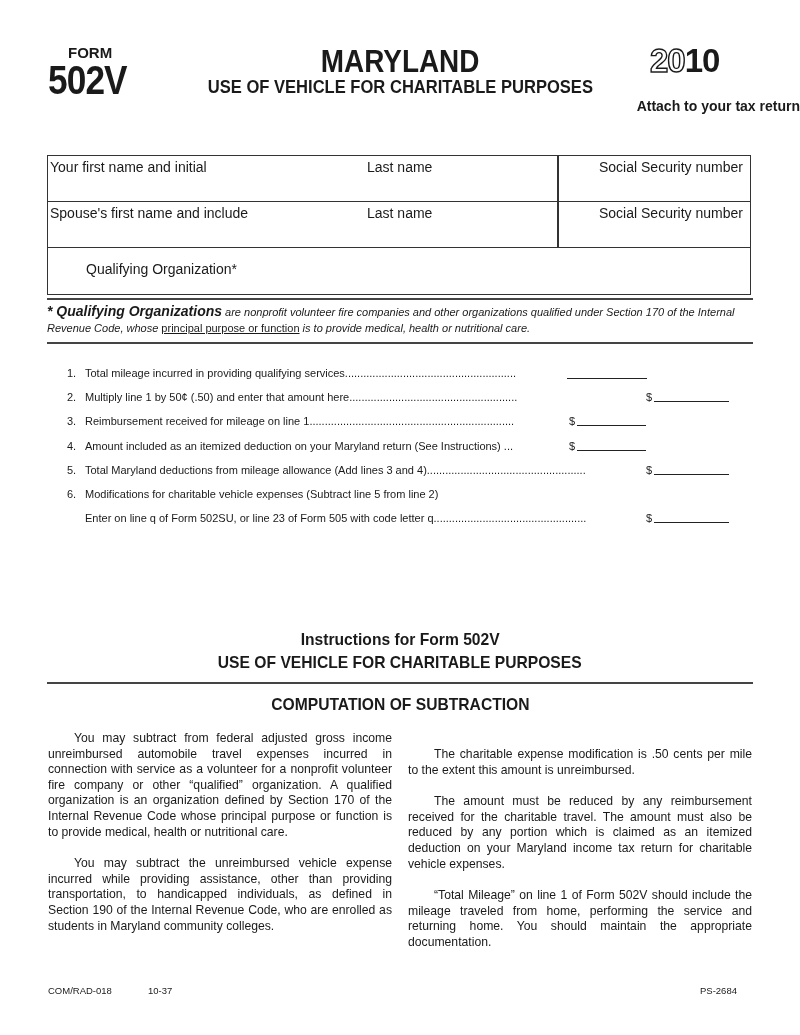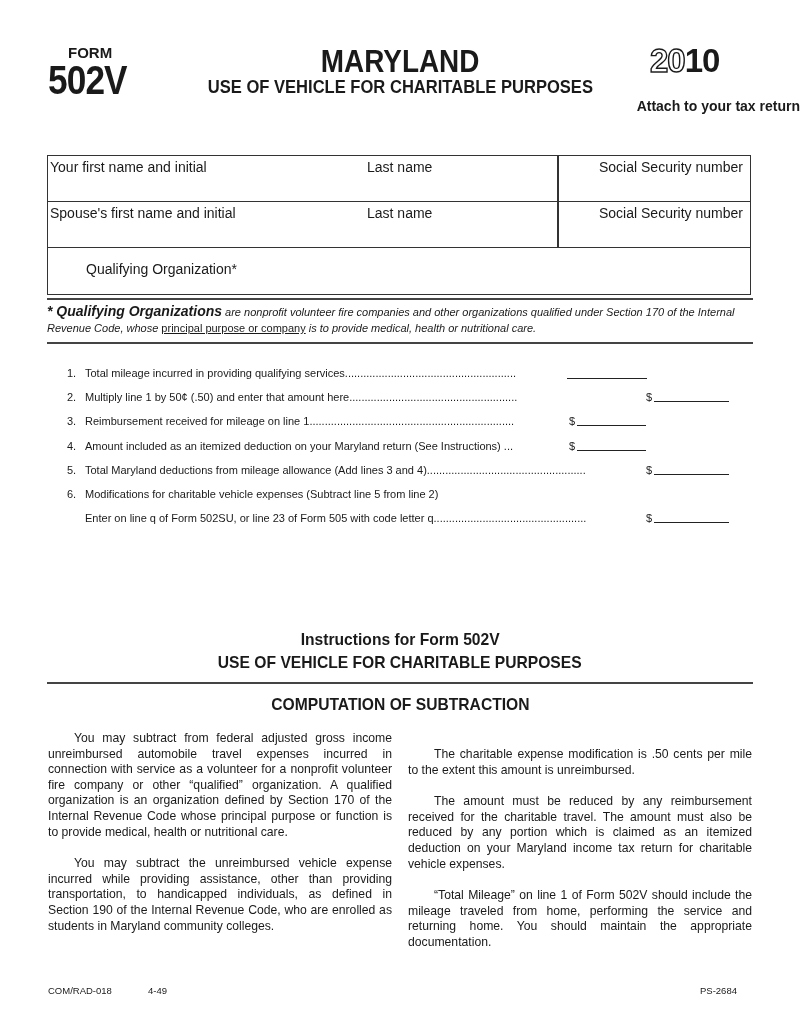--- a/index.html
+++ b/index.html
@@ -67,35 +67,35 @@
 
 <div class="abs info-box">
   <div class="info-row r1">
     <span class="field-label" style="left:2px">Your first name and initial</span>
     <span class="field-label" style="left:319px">Last name</span>
     <span class="field-label" style="left:551px">Social Security number</span>
     <div style="position:absolute;left:0;top:14px;width:509px;height:30px"></div>
     <div style="position:absolute;left:510px;top:14px;width:192px;height:30px"></div>
   </div>
   <div class="info-row r2">
-    <span class="field-label" style="left:2px">Spouse's first name and initial</span>
+    <span class="field-label" style="left:2px">Spouse's first name and include</span>
     <span class="field-label" style="left:319px">Last name</span>
     <span class="field-label" style="left:551px">Social Security number</span>
     <div style="position:absolute;left:0;top:14px;width:509px;height:30px"></div>
     <div style="position:absolute;left:510px;top:14px;width:192px;height:30px"></div>
   </div>
   <div class="info-row r3">
     <span class="field-label" style="left:2px;top:5px">Qualifying Organization*</span>
     <div style="position:absolute;left:0;top:18px;width:700px;height:26px"></div>
   </div>
   <div class="divider-v"></div>
 </div>
 
 <div class="rule" style="top:298px"></div>
-<div class="abs note"><span class="strong">* Qualifying Organizations</span><span> are nonprofit volunteer fire companies and other organizations qualified under Section 170 of the Internal Revenue Code, whose </span><span class="u">principal purpose or company</span><span> is to provide medical, health or nutritional care.</span></div>
+<div class="abs note"><span class="strong">* Qualifying Organizations</span><span> are nonprofit volunteer fire companies and other organizations qualified under Section 170 of the Internal Revenue Code, whose </span><span class="u">principal purpose or function</span><span> is to provide medical, health or nutritional care.</span></div>
 <div class="rule" style="top:342px"></div>
 
 <div class="line" style="top:367px"><span class="num">1.</span><span>Total mileage incurred in providing qualifying services</span><span class="dots">........................................................</span></div>
 <div class="blank" style="left:567px;top:366px;width:80px"></div>
 
 <div class="line" style="top:391px"><span class="num">2.</span><span>Multiply line 1 by 50¢ (.50) and enter that amount here</span><span class="dots">.......................................................</span></div>
 <span class="dollar" style="left:646px;top:391px">$</span>
 <div class="blank" style="left:654px;top:389px;width:75px"></div>
 
 <div class="line" style="top:415px"><span class="num">3.</span><span>Reimbursement received for mileage on line 1</span><span class="dots">...................................................................</span></div>
@@ -125,14 +125,14 @@
   <p>You may subtract from federal adjusted gross income unreimbursed automobile travel expenses incurred in connection with service as a volunteer for a nonprofit volunteer fire company or other “qualified” organization. A qualified organization is an organization defined by Section 170 of the Internal Revenue Code whose principal purpose or function is to provide medical, health or nutritional care.</p>
   <p>You may subtract the unreimbursed vehicle expense incurred while providing assistance, other than providing transportation, to handicapped individuals, as defined in Section 190 of the Internal Revenue Code, who are enrolled as students in Maryland community colleges.</p>
 </div>
 <div class="col col-right">
   <p>The charitable expense modification is .50 cents per mile to the extent this amount is unreimbursed.</p>
   <p>The amount must be reduced by any reimbursement received for the charitable travel. The amount must also be reduced by any portion which is claimed as an itemized deduction on your Maryland income tax return for charitable vehicle expenses.</p>
   <p>“Total Mileage” on line 1 of Form 502V should include the mileage traveled from home, performing the service and returning home. You should maintain the appropriate documentation.</p>
 </div>
 
 <div class="footer" style="left:48px">COM/RAD-018</div>
-<div class="footer" style="left:148px">4-49</div>
+<div class="footer" style="left:148px">10-37</div>
 <div class="footer" style="left:700px">PS-2684</div>
 
 </body></html>

